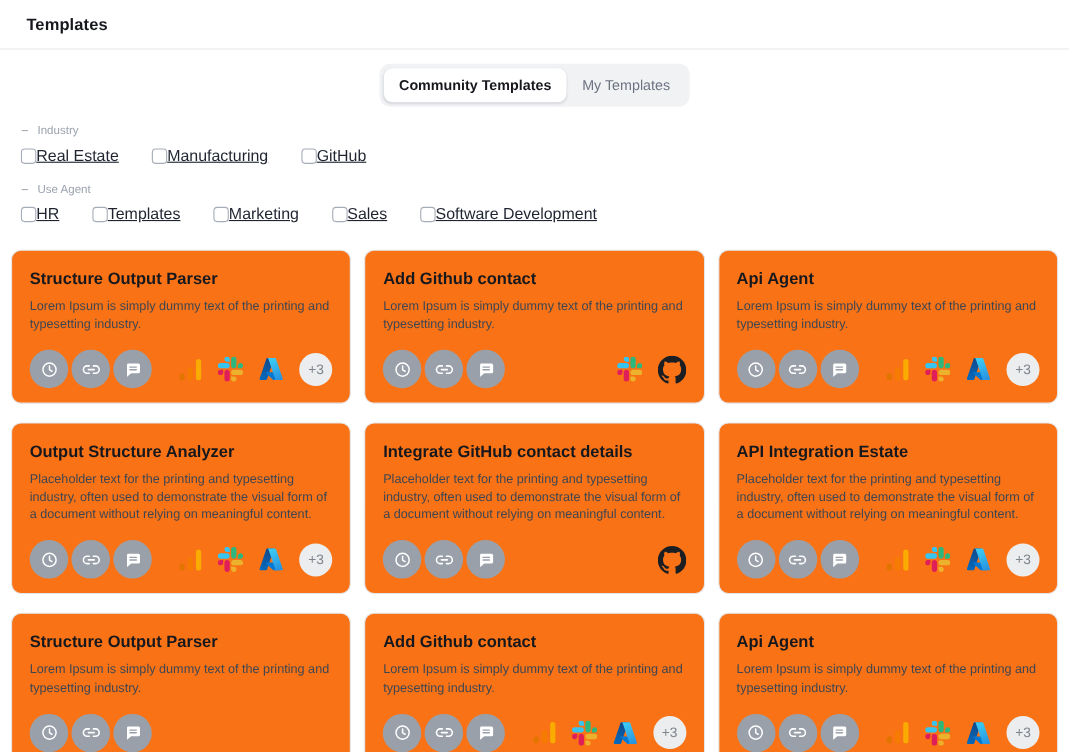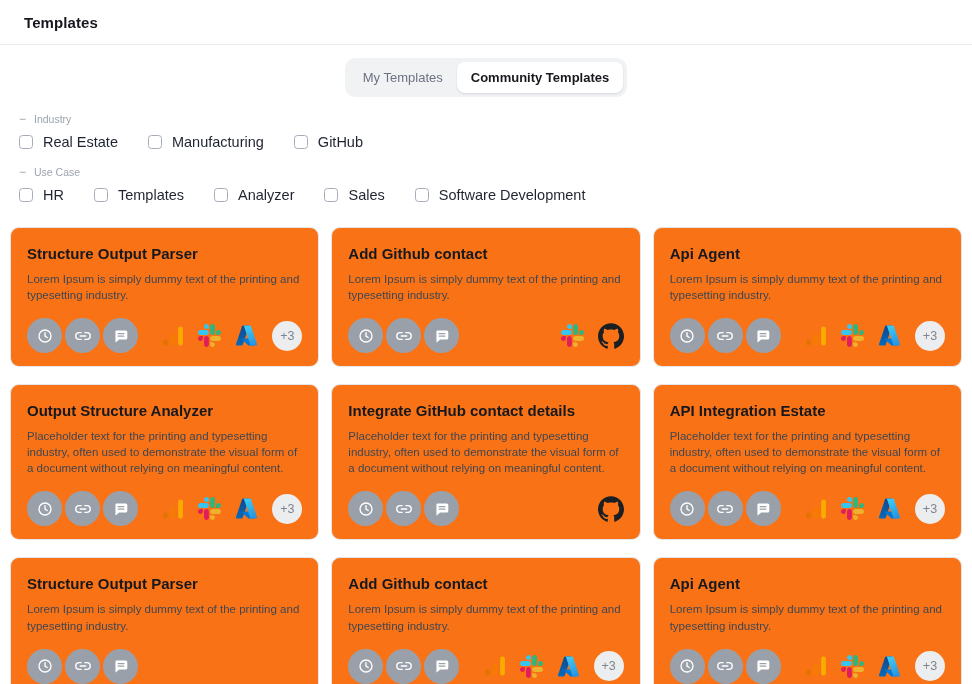--- a/index.html
+++ b/index.html
@@ -23,21 +23,21 @@
   .tab { font-family:inherit; font-size:13px; line-height:1; padding:9px 14px; border:none;
          border-radius:8px; background:transparent; color:#6B7280; cursor:pointer; }
   .tab.active { background:#fff; color:#16181D; font-weight:700; box-shadow:0 1px 2px rgba(16,24,40,.12); }
 
   
   .filters { padding:0 16px; }
   .filter-head { margin-top:16px; display:flex; align-items:center; gap:8px;
                  font-size:10.5px; color:#9CA3AF; padding-left:3px; }
   .filter-head .minus { cursor:pointer; font-size:12px; line-height:1; }
   .filter-options { display:flex; gap:30px; margin-top:9px; padding-left:3px; }
-  .chk { display:flex; align-items:center; gap:10px; font-size:14.5px; color:#1F2430; cursor:pointer; }
+  .chk { display:flex; align-items:center; font-size:14.5px; color:#1F2430; cursor:pointer;text-decoration:underline; }
   .chk input { appearance:none; -webkit-appearance:none; width:14px; height:14px; margin:0;
                border:1.5px solid #A6ACB8; border-radius:3.5px; background:#fff; cursor:pointer; }
 
   
   .grid { display:grid; grid-template-columns:repeat(3,1fr); column-gap:12px; row-gap:17px;
           margin:24px 10px 0; }
   .card { background:#f97316; border:1px solid #E5E6E9; border-radius:9px; padding:13px 16px;
           display:flex; flex-direction:column; cursor:pointer; }
   .card-title { font-size:15px; font-weight:700; color:#16181D; margin-top:4px; }
   .card-desc { font-size:11.5px; line-height:1.4; color:#3F4652; margin-top:9px; }
@@ -111,22 +111,22 @@
 </svg>
 
 <div class="page">
 
   <div class="header">
     <div class="page-title">Templates</div>
   </div>
 
   <div class="tabs-row">
     <div class="tabs">
+      <button class="tab active">Community Templates</button>
       <button class="tab">My Templates</button>
-      <button class="tab active">Community Templates</button>
     </div>
   </div>
 
   <div class="filters">
 
     <div class="filter-head">
       <span class="minus">−</span>
       <span>Industry</span>
     </div>
     <div class="filter-options">
@@ -139,34 +139,34 @@
         <span>Manufacturing</span>
       </label>
       <label class="chk">
         <input type="checkbox" style="">
         <span>GitHub</span>
       </label>
     </div>
 
     <div class="filter-head">
       <span class="minus">−</span>
-      <span>Use Case</span>
+      <span>Use Agent</span>
     </div>
     <div class="filter-options">
       <label class="chk">
         <input type="checkbox" style="">
         <span>HR</span>
       </label>
       <label class="chk">
         <input type="checkbox" style="">
         <span>Templates</span>
       </label>
       <label class="chk">
         <input type="checkbox" style="">
-        <span>Analyzer</span>
+        <span>Marketing</span>
       </label>
       <label class="chk">
         <input type="checkbox" style="">
         <span>Sales</span>
       </label>
       <label class="chk">
         <input type="checkbox" style="">
         <span>Software Development</span>
       </label>
     </div>

